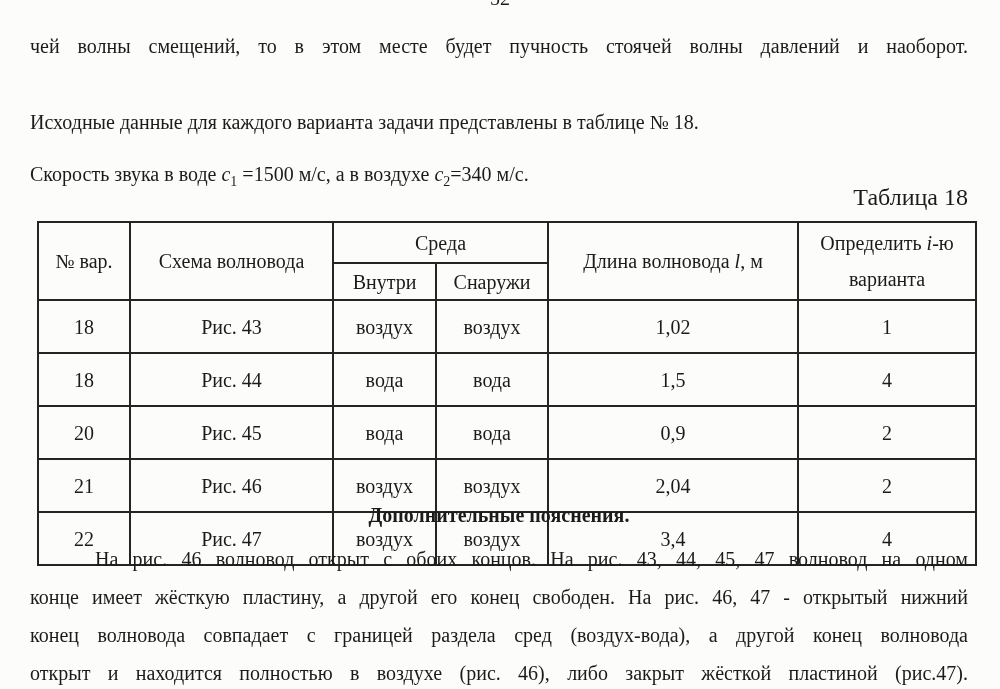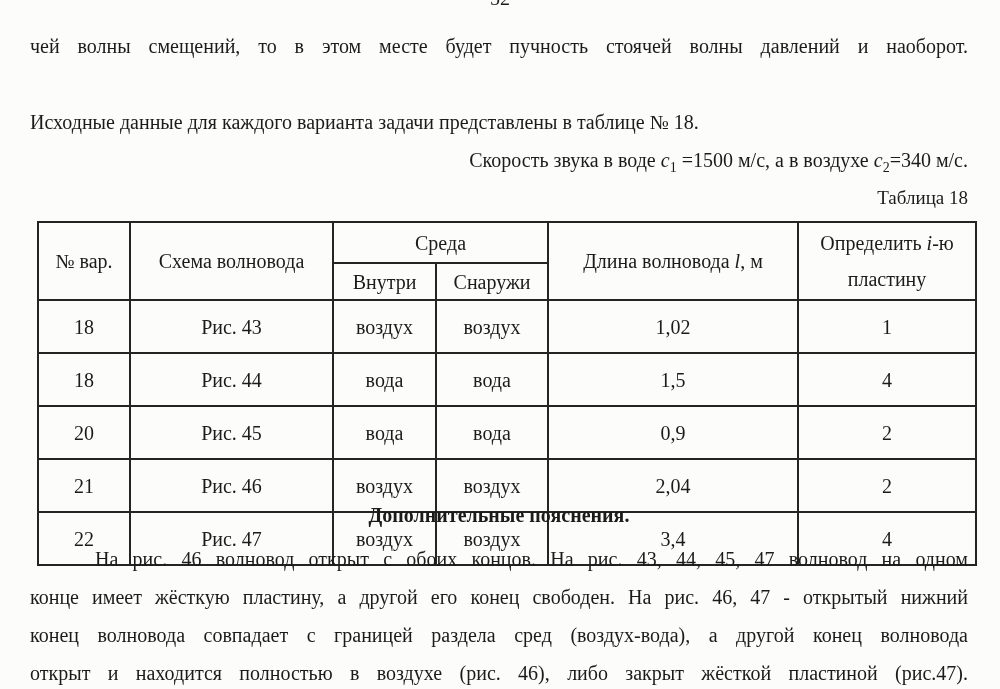--- a/index.html
+++ b/index.html
@@ -32,21 +32,21 @@
     line-height: 38px;
   }
   .jline {
     text-align: justify;
     text-align-last: justify;
   }
   .indent1 { padding-left: 65px; }
 
   .caption-block {
     right: 32px;
-    font-size: 19px;
+    font-size: 24px;
     line-height: 27px;
     text-align: right;
   }
 
   .center-line {
     left: 30px; width: 938px;
     text-align: center;
     font-size: 20px;
     line-height: 27px;
   }
@@ -81,21 +81,21 @@
 </div>
 
 <div class="abs textblock" style="top:27px;">
   <div class="jline">чей волны смещений, то в этом месте будет пучность стоячей волны давлений и наоборот.</div>
 </div>
 
 <div class="abs textblock" style="top:103px;">
   <div>Исходные данные для каждого варианта задачи представлены в таблице № 18.</div>
 </div>
 
-<div class="abs textblock" style="top:141px;text-align:right;">
+<div class="abs textblock" style="top:155px;">
   <span>Скорость звука в воде </span><i class="var">c</i><sub class="idx">1</sub><span> =1500 м/с, а в воздухе </span><i class="var">c</i><sub class="idx">2</sub><span>=340 м/с.</span>
 </div>
 
 <div class="abs caption-block" style="top:184px;">Таблица 18</div>
 
 <div class="abs" style="top:221px; left:37px;">
   <table class="datatable">
     <colgroup>
       <col style="width:92px">
       <col style="width:203px">
@@ -105,21 +105,21 @@
       <col style="width:178px">
     </colgroup>
     <thead>
       <tr class="hrow1">
         <th rowspan="2">№ вар.</th>
         <th rowspan="2">Схема волновода</th>
         <th colspan="2">Среда</th>
         <th rowspan="2"><span>Длина волновода </span><i class="var">l</i><span>, м</span></th>
         <th rowspan="2" class="two-line-head">
           <div><span>Определить </span><i class="var">i</i><span>-ю</span></div>
-          <div>пластину</div>
+          <div>варианта</div>
         </th>
       </tr>
       <tr class="hrow2">
         <th>Внутри</th>
         <th>Снаружи</th>
       </tr>
     </thead>
     <tbody>
       <tr class="drow">
         <td>18</td>

